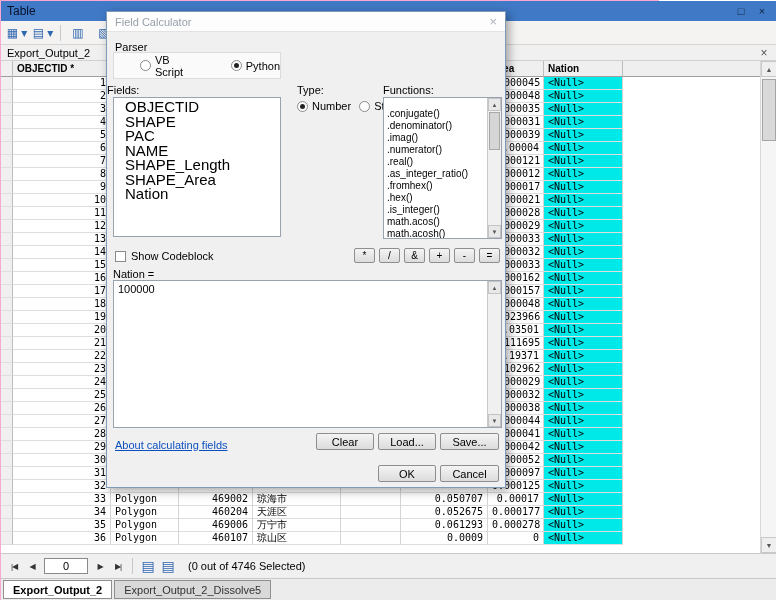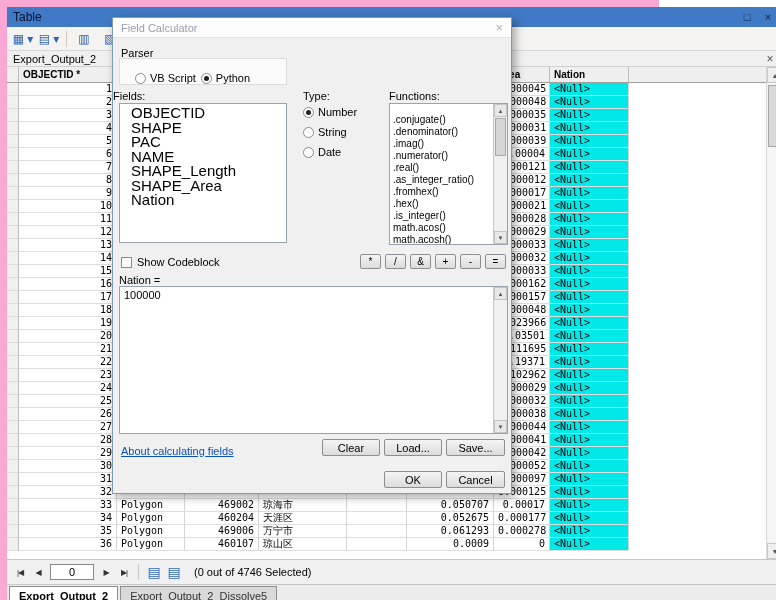--- a/index.html
+++ b/index.html
@@ -1,17 +1,17 @@
 <!DOCTYPE html>
 <html style="--titlebar: #4079c5; --nation-highlight: #00e9e9; --link-blue: #0b50bf; --icon-blue: #2f66b0;"><head>
 <meta charset="utf-8">
 <style>
   *{box-sizing:border-box;margin:0;padding:0}
   html,body{width:776px;height:600px;font-family:"Liberation Sans",sans-serif;background:#fff;overflow:hidden}
-  #app{position:relative;width:659px;height:600px;background:#fff;border:7px solid #f9a8d4}
+  #app{position:relative;width:659px;height:600px;background:#fff;border:1px solid #f9a8d4}
 
   
   .titlebar{position:absolute;left:0;top:0;width:776px;height:20px;background:var(--titlebar,#4079c5);
     display:flex;align-items:center;padding:0 6px;color:#000;font-size:12px}
   .titlebar .t-title{flex:1;color:#06112a;font-size:12px}
   .win-btn{width:18px;height:15px;display:inline-flex;align-items:center;justify-content:center;
     font-size:11px;color:#10233f;margin-left:3px;cursor:default}
 
   .toolbar{position:absolute;left:0;top:20px;width:776px;height:24px;background:#f4f3f1;
     border-bottom:1px solid #d6d6d6;display:flex;align-items:center;padding-left:4px;gap:2px}
@@ -69,36 +69,36 @@
   .sheet-tab.active{background:#fff;font-weight:bold;color:#000}
 
   
   .dialog{position:absolute;left:105px;top:10px;width:400px;height:477px;background:#f0f0f0;
     border:1px solid #7d9ab8;box-shadow:3px 3px 9px rgba(0,0,0,.35);z-index:10;font-size:11px}
   .dlg-titlebar{position:absolute;left:0;top:0;right:0;height:20px;background:#fdfdfd;border-bottom:1px solid #e3e3e3}
   .dlg-title{position:absolute;left:8px;top:4px;font-size:11px;color:#98a0ab}
   .dlg-close{position:absolute;right:8px;top:2px;font-size:13px;color:#aab0b8}
   .dlg-label{position:absolute;color:#000}
   .groupbox{position:absolute;left:6px;top:40px;width:168px;height:27px;background:#fafafa;
-    border:1px solid #dcdcdc;display:flex;align-items:flex-end;padding-left:15px;gap:5px}
+    border:1px solid #dcdcdc;display:flex;align-items:center;padding-left:26px;gap:36px}
   .radio-row{display:inline-flex;align-items:center;gap:4px;cursor:default}
   .radio{width:11px;height:11px;border:1px solid #8a8a8a;border-radius:50%;background:#fff;position:relative;flex:none}
   .radio.checked::after{content:"";position:absolute;left:2px;top:2px;width:5px;height:5px;border-radius:50%;background:#222}
   .listbox{position:absolute;background:#fff;border:1px solid #98a3af;overflow:hidden}
   .fields-box{left:6px;top:85px;width:168px;height:140px;padding-top:2px}
   .list-item{font-size:15px;line-height:14.5px;padding-left:11px;white-space:nowrap}
   .functions-box{left:276px;top:85px;width:119px;height:142px}
   .fn-items{position:absolute;left:0;top:0;right:14px;bottom:0;overflow:hidden;padding-top:10px}
   .fn-item{font-size:10px;line-height:12px;padding-left:3px;white-space:nowrap}
   .mini-scroll{position:absolute;right:0;top:0;bottom:0;width:14px;background:#f0f0f0;border-left:1px solid #c8c8c8}
   .mini-arrow{position:absolute;left:0;width:13px;height:13px;background:#e8e8e8;border:1px solid #c4c4c4;
     font-size:6px;color:#555;display:flex;align-items:center;justify-content:center}
   .mini-arrow.up{top:0}.mini-arrow.down{bottom:0}
   .mini-thumb{position:absolute;left:1px;top:14px;width:11px;height:38px;background:#d6d6d6;border:1px solid #a8a8a8}
-  .type-col{position:absolute;left:190px;top:88px;display:flex;flex-direction:column;gap:8px}
+  .type-col{position:absolute;left:190px;top:88px;display:flex;flex-direction:row;gap:8px}
   .checkbox-row{position:absolute;left:8px;top:238px;display:inline-flex;align-items:center;gap:5px}
   .checkbox{width:11px;height:11px;border:1px solid #8a8a8a;background:#fff;flex:none}
   .ops-row{position:absolute;left:247px;top:236px;display:flex;gap:4px}
   .op-btn{width:21px;height:15px;background:linear-gradient(#f4f4f4,#dcdcdc);border:1px solid #8e8e8e;
     border-radius:2px;font-size:10px;display:inline-flex;align-items:center;justify-content:center}
   .expr-box{position:absolute;left:6px;top:268px;width:389px;height:148px;background:#fff;border:1px solid #98a3af}
   .expr-text{position:absolute;left:4px;top:2px;right:16px;font-size:11px;line-height:13px;white-space:pre-wrap}
   .dlg-link{position:absolute;left:8px;top:427px;color:var(--link-blue,#0b50bf);text-decoration:underline;font-size:11px}
   .dlg-btn{position:absolute;height:17px;background:linear-gradient(#f4f4f4,#dcdcdc);border:1px solid #8e8e8e;
     border-radius:2px;font-size:11px;display:inline-flex;align-items:center;justify-content:center}

